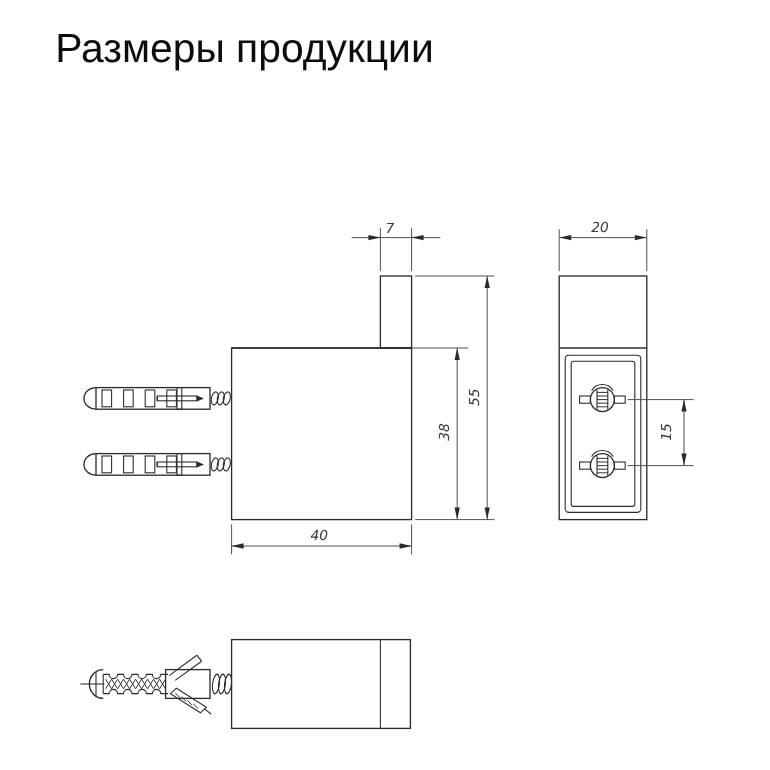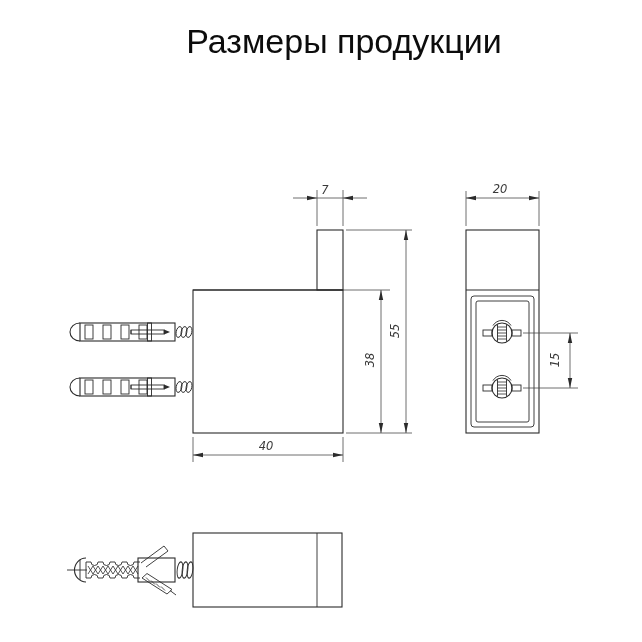--- a/index.html
+++ b/index.html
@@ -1,18 +1,18 @@
 <!DOCTYPE html>
 <html><head>
 <meta charset="utf-8">
 <style>
   html,body{margin:0;padding:0;background:#ffffff;}
   #page{position:relative;width:642px;height:642px;background:#ffffff;overflow:hidden;
         font-family:"Liberation Sans", sans-serif;}
-  .title{position:absolute;top:22px;left:0;width:642px;text-align:center;
+  .title{position:absolute;top:22px;left:0;width:642px;
          padding-left:46px;box-sizing:border-box;
          font-size:34px;font-weight:400;color:#0c0c0c;letter-spacing:0px;
          font-family:"Liberation Sans", sans-serif;}
   svg{position:absolute;top:0;left:0;}
   .obj{stroke:#2b2b2b;stroke-width:1.1;fill:none;}
   .obj-thin{stroke:#2b2b2b;stroke-width:0.9;fill:none;}
   .dim{stroke:#4a4a4a;stroke-width:0.8;fill:none;}
   .arr{fill:#2b2b2b;stroke:none;}
   .dimtxt{font-family:"DejaVu Sans", sans-serif;font-size:11.5px;font-style:italic;
           fill:#3a3a3a;}

